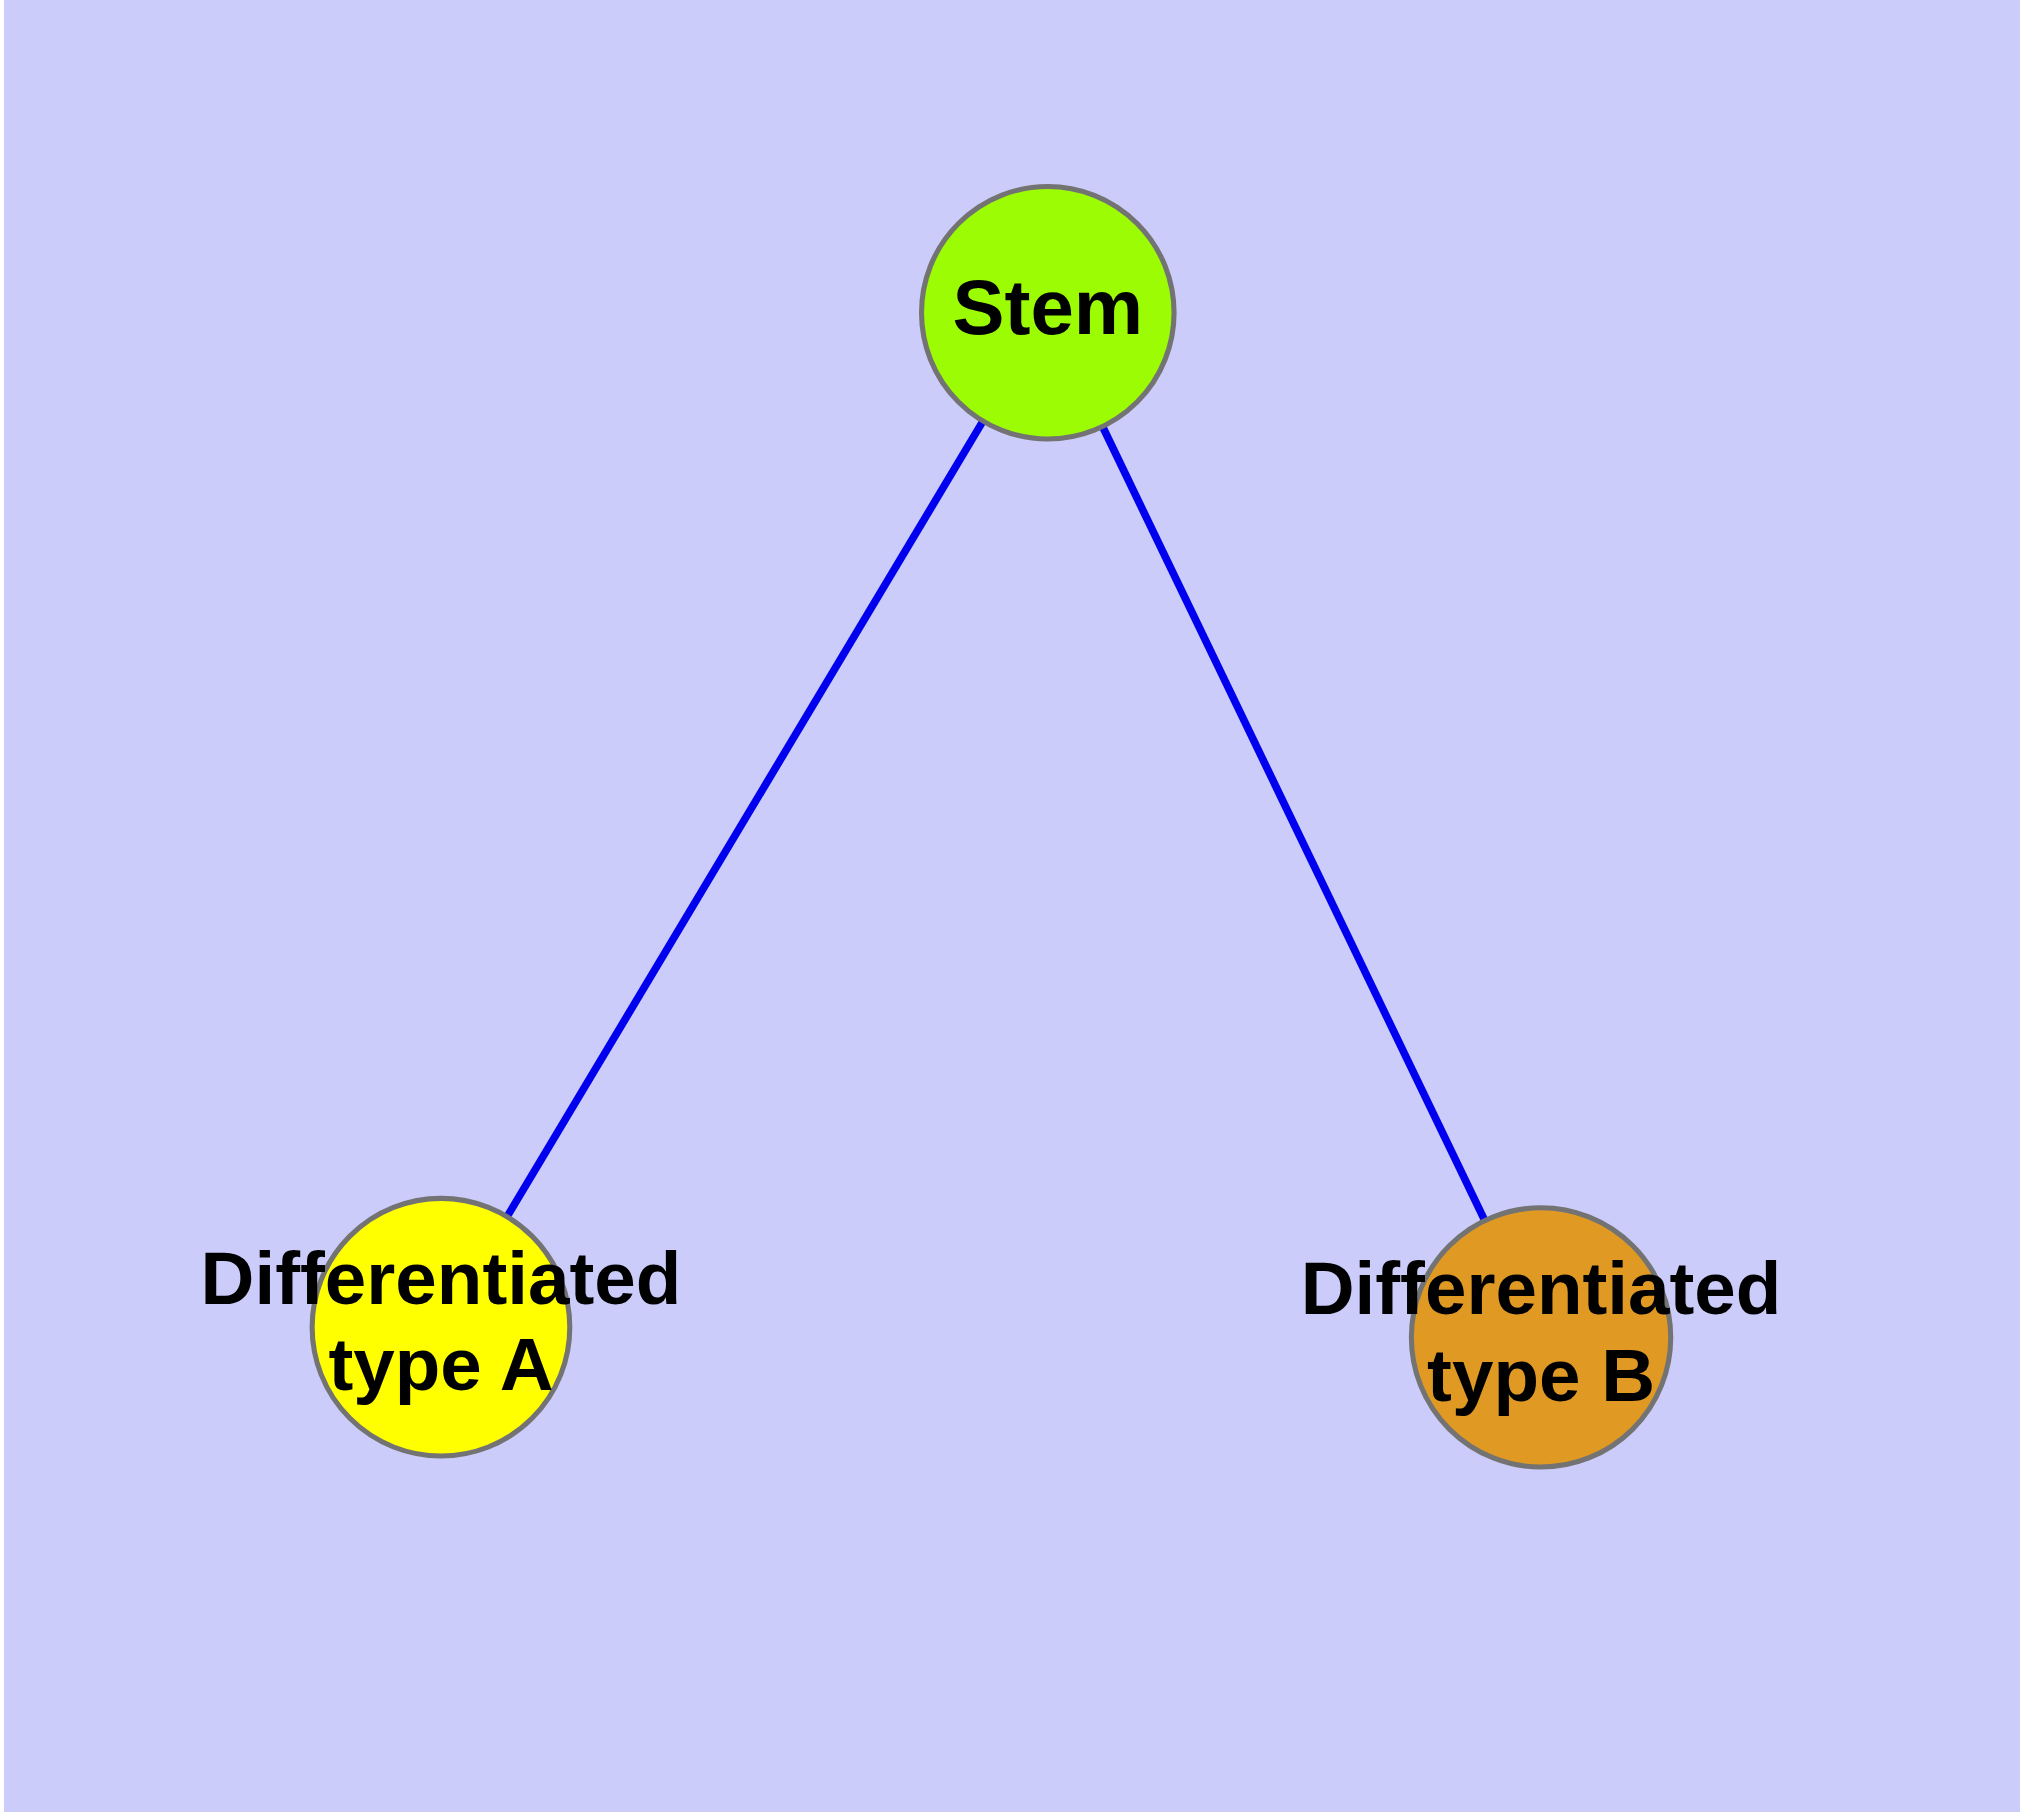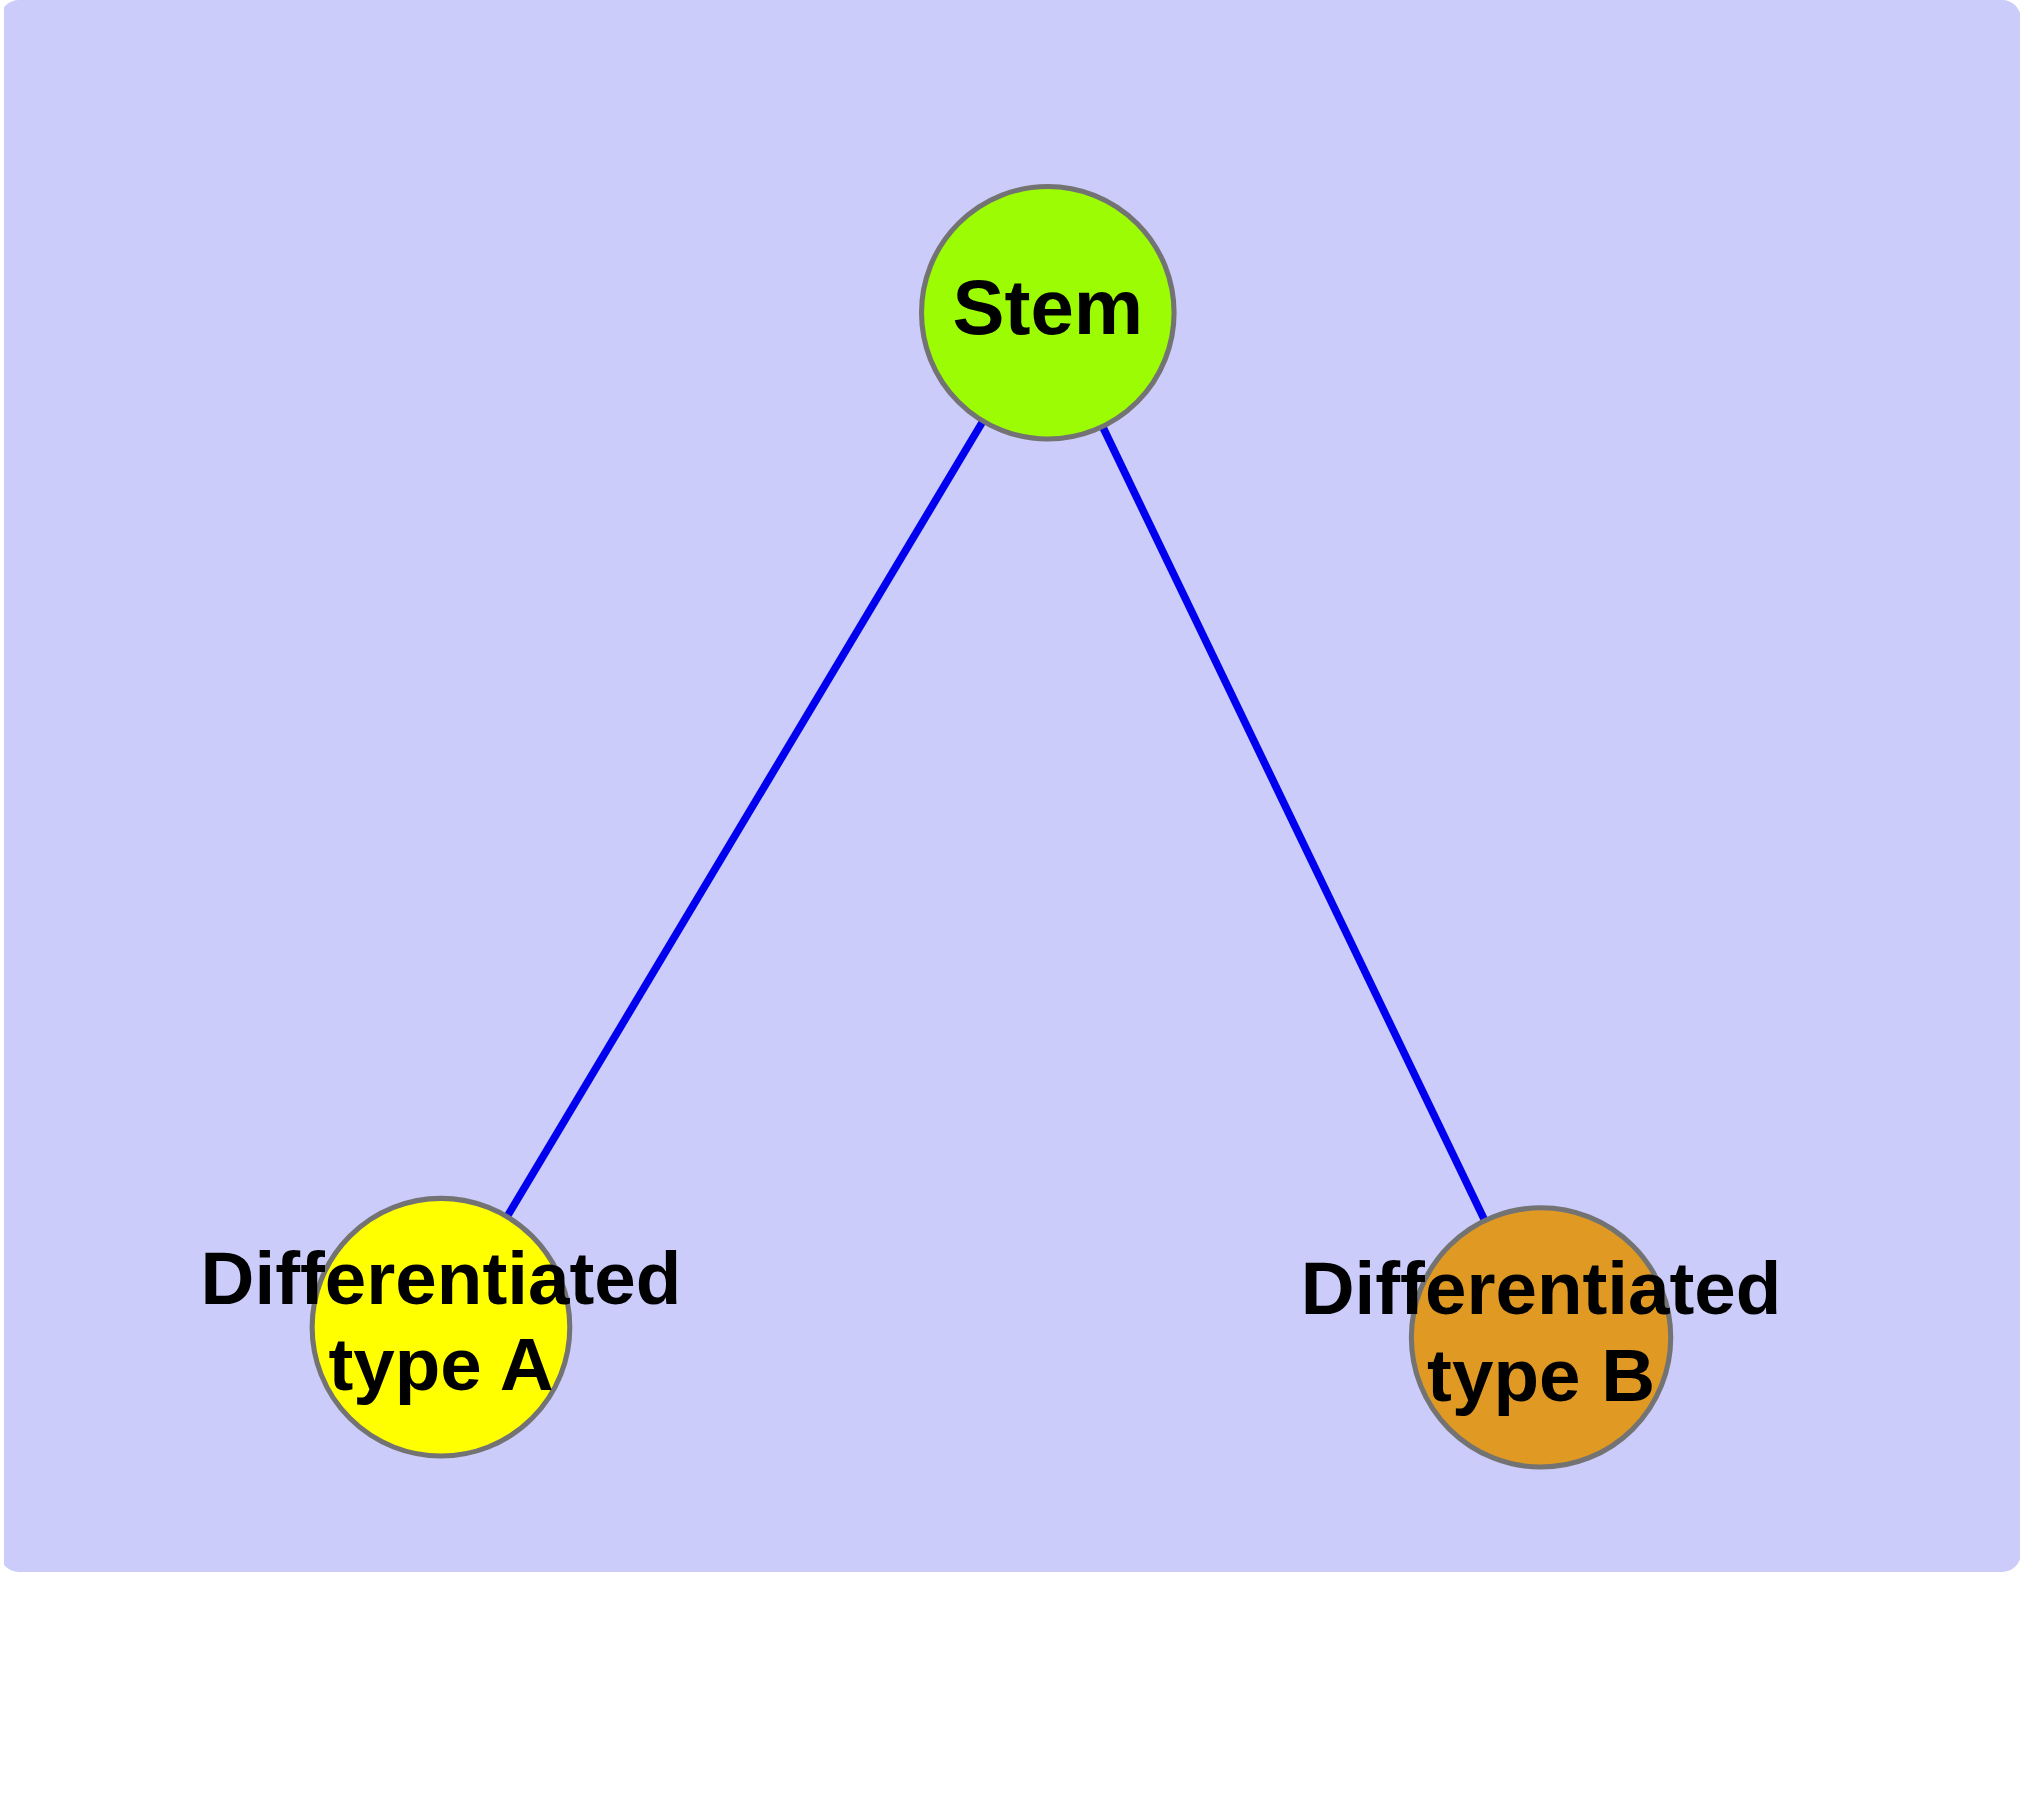--- a/index.html
+++ b/index.html
@@ -35,21 +35,21 @@
     font-weight: bold;
     fill: #000000;
     font-family: "Liberation Sans", sans-serif;
     text-anchor: middle;
     dominant-baseline: middle;
   }
 </style>
 </head>
 <body>
 
-<div id="canvas" style="width: 2021px; height: 1572px; border-radius: 19px;">
+<div id="canvas" style="width: 2021px; height: 1812px;">
 
   <div id="plot-bg" style="background: rgb(204, 204, 250);"></div>
 
   <svg id="graph-svg" viewBox="0 0 2384 2138">
 
     <g id="edges-layer">
       <line id="edge-stem-to-a" x1="1160.5396793925909" y1="495.15363654618534" x2="597.0003271504174" y2="1437.271799442668" stroke="#0000ee" stroke-width="9" stroke-linecap="butt"></line>
       <line id="edge-stem-to-b" x1="1299.7610138717207" y1="501.45200304280127" x2="1752.5039925535386" y2="1441.9438608199796" stroke="#0000ee" stroke-width="9" stroke-linecap="butt"></line>
     </g>
 

